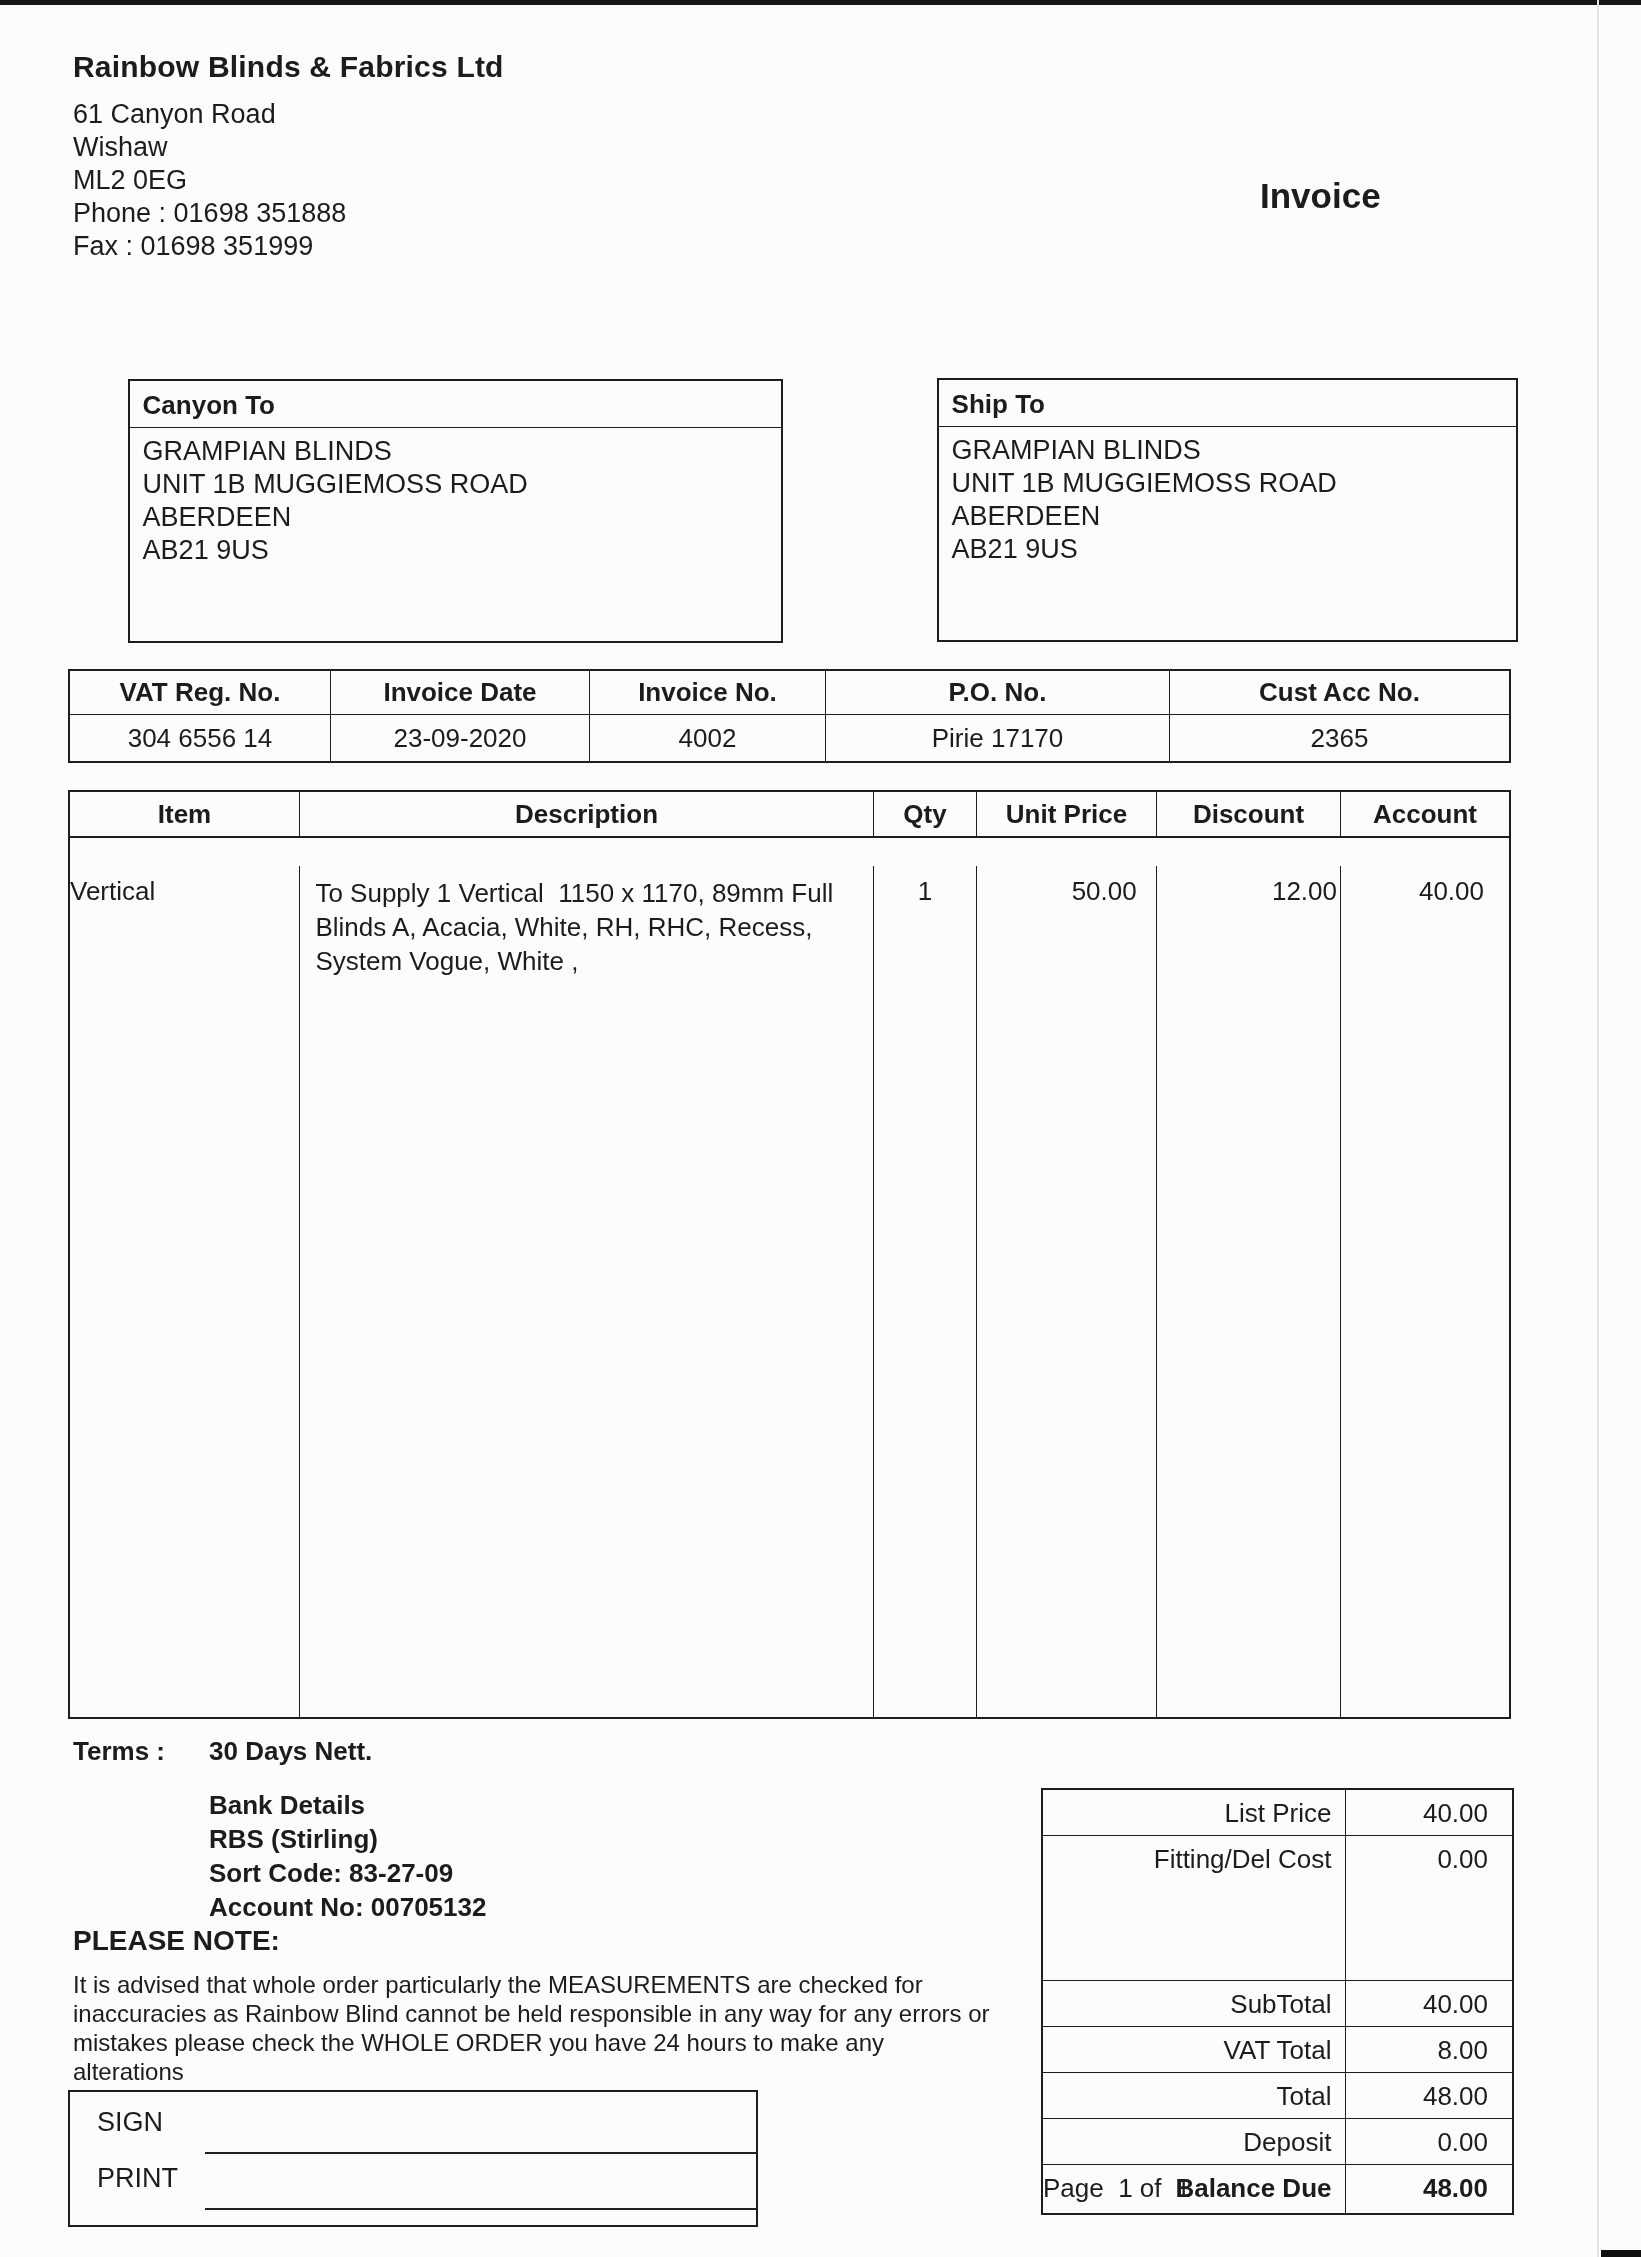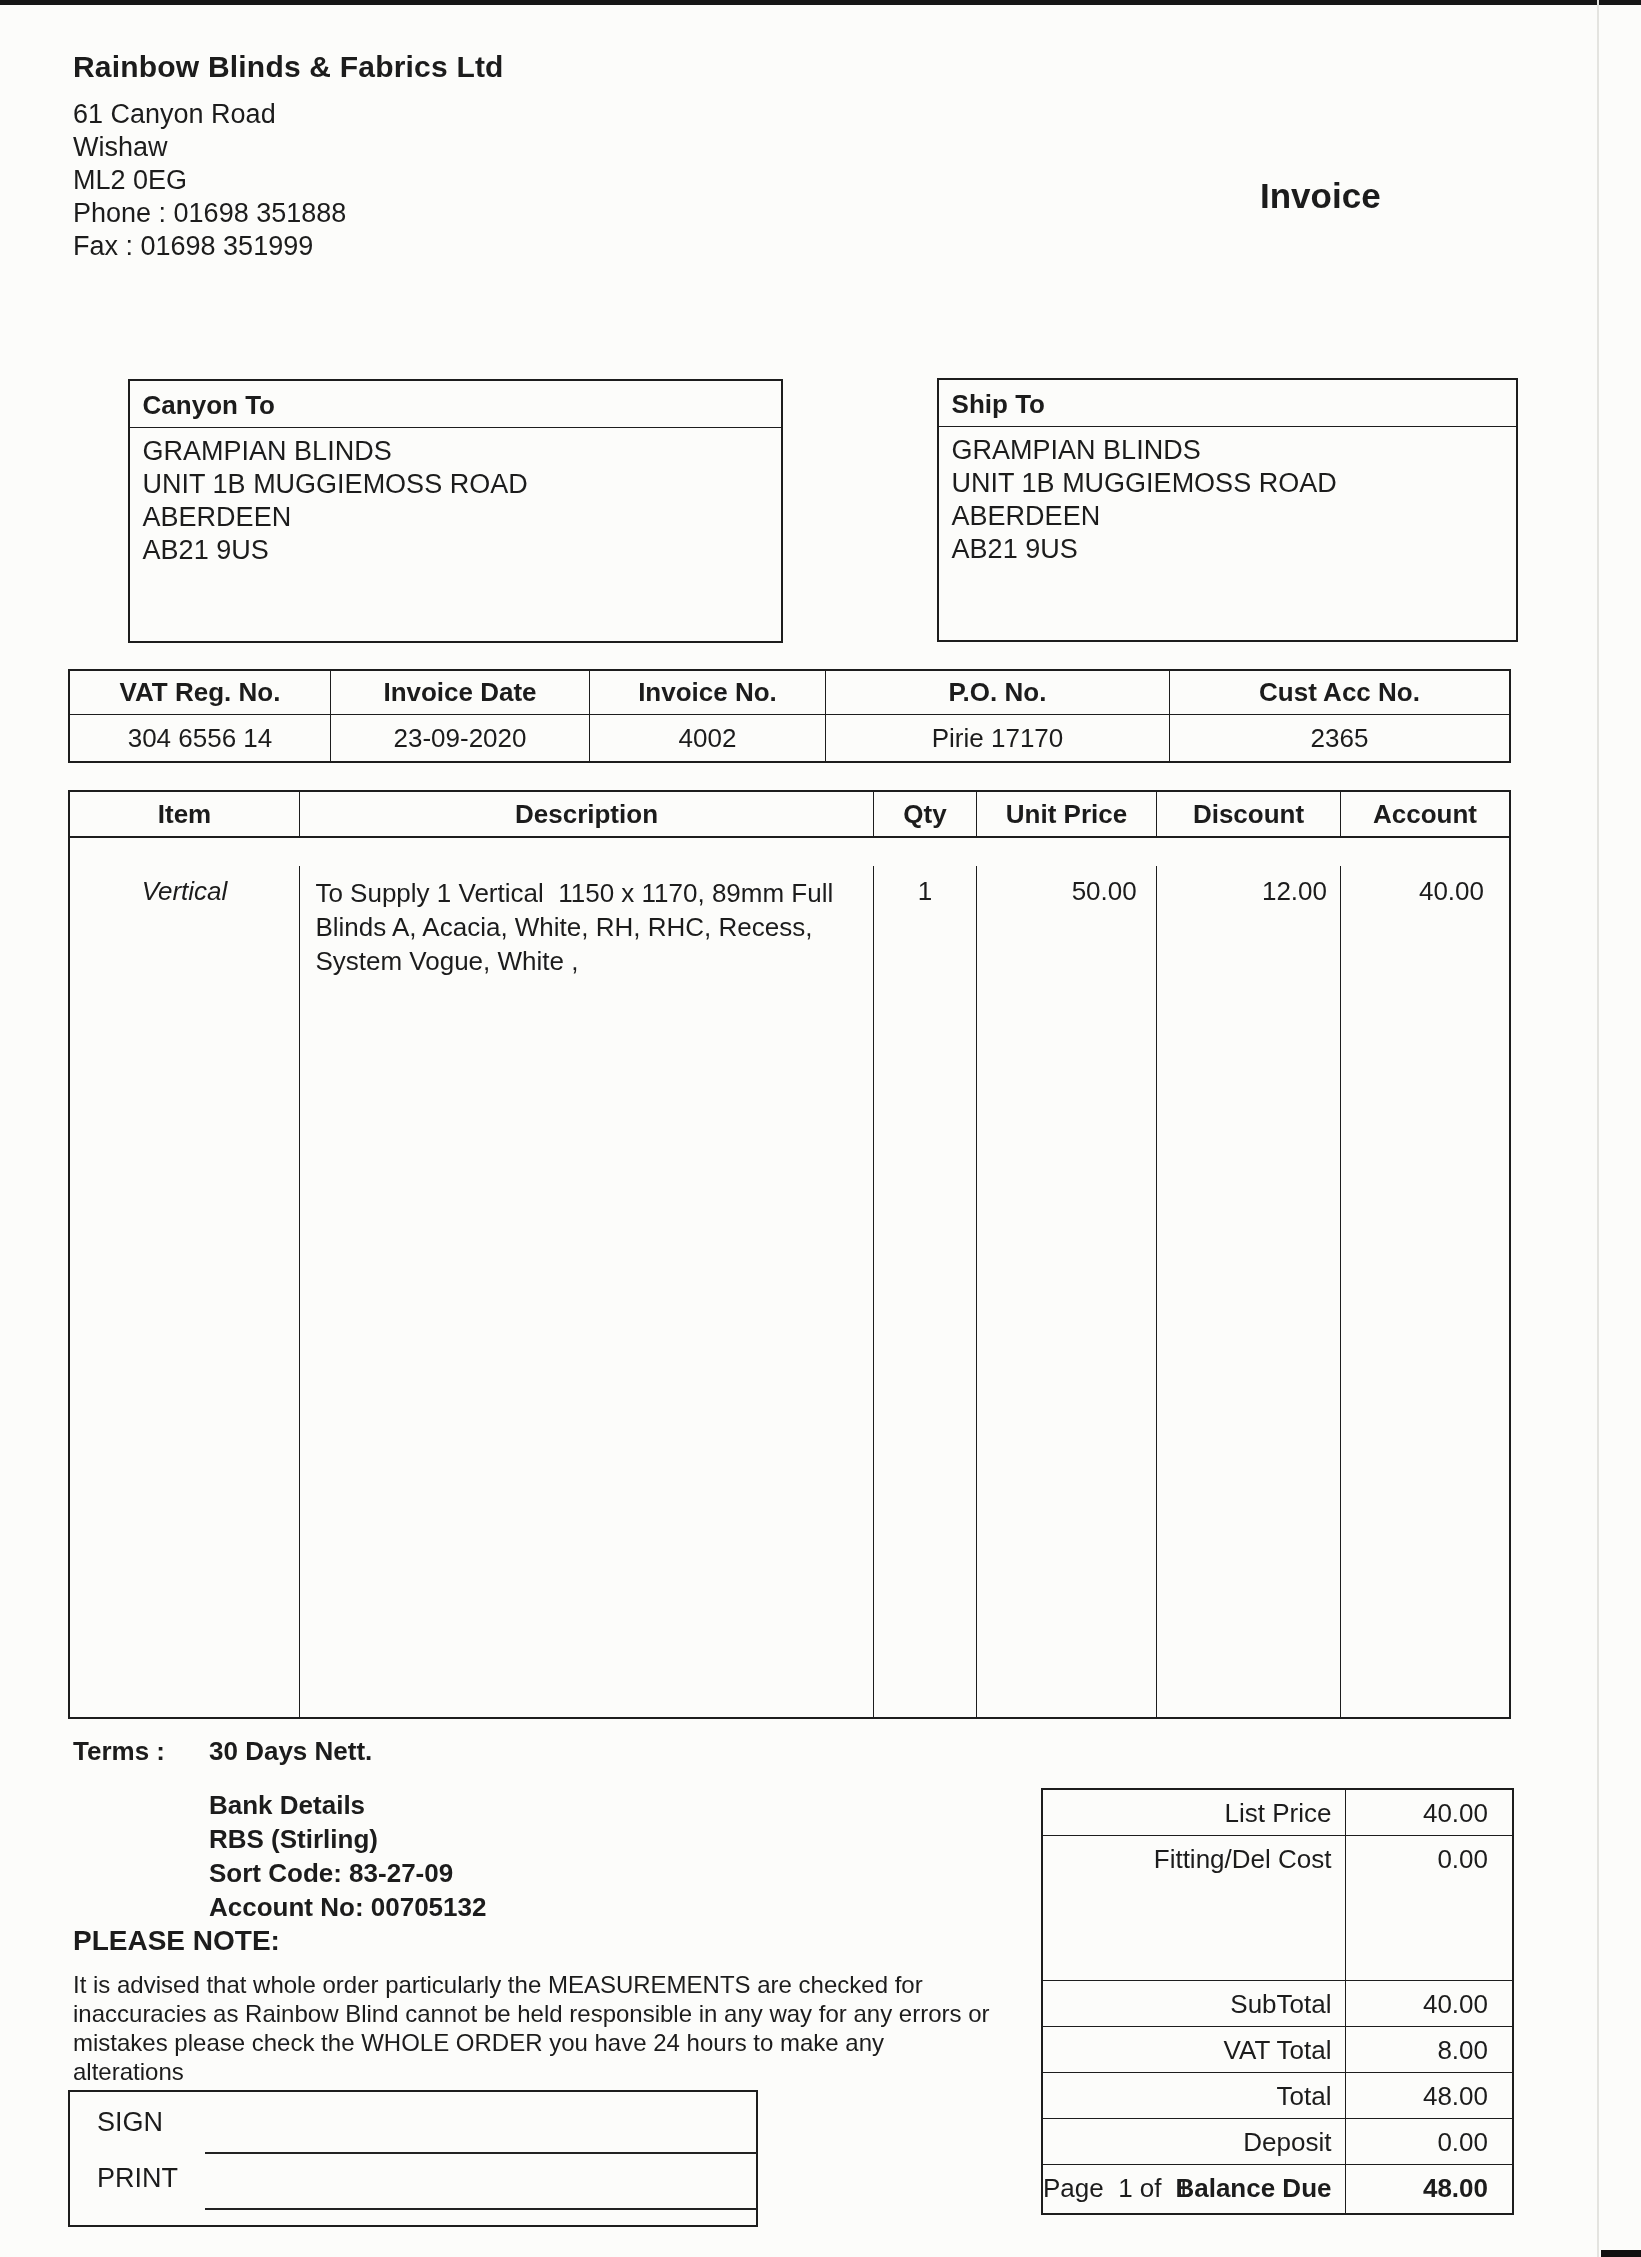--- a/index.html
+++ b/index.html
@@ -40,25 +40,25 @@
   .info-v { flex: 1; display: flex; align-items: center; justify-content: center; font-size: 26px; }
 
   
   .items-table { position: absolute; left: 68px; top: 790px; width: 1443px; height: 929px; border: 2.9px solid #1d1d1d; display: flex; flex-direction: column; gap: 28px; }
   .items-header { display: flex; border-bottom: 2.9px solid #1d1d1d; height: 46px; }
   .ih { display: flex; align-items: center; justify-content: center; font-size: 26px; font-weight: bold; border-right: 1.9px solid #1d1d1d; }
   .ih:last-child { border-right: none; flex: 1; }
   .items-body { flex: 1; display: flex; }
   .ib { border-right: 1.9px solid #1d1d1d; font-size: 26px; padding-top: 9.7px; }
   .ib:last-child { border-right: none; flex: 1; }
-  .col-item { width: 230px; }  .ib.col-item { text-align: center; font-style: italic; }
+  .col-item { width: 230px; }  .ib.col-item { text-align: left; }
   .col-desc { width: 574px; }  .ib.col-desc { padding: 9.7px 13.5px 0 15.4px; line-height: 34px; white-space: pre-wrap; }
   .col-qty  { width: 103px; }  .ib.col-qty  { text-align: center; }
   .col-unit { width: 180px; }  .ib.col-unit { text-align: right; padding-right: 19.3px; }
-  .col-disc { width: 184px; }  .ib.col-disc { text-align: right; padding-right: 13px; }
+  .col-disc { width: 184px; }  .ib.col-disc { text-align: right; padding-right: 3px; }
   .col-amt  { width: 172px; }  .ib.col-amt  { text-align: right; padding-right: 25px; }
 
   
   .terms-label { position: absolute; left: 73px; top: 1736px; font-size: 26px; font-weight: bold; }
   .terms-value { position: absolute; left: 209px; top: 1736px; font-size: 26px; font-weight: bold; }
   .bank-block { position: absolute; left: 209px; top: 1788px; font-size: 26px; font-weight: bold; line-height: 34px; }
 
   
   .note-heading { position: absolute; left: 73px; top: 1925px; font-size: 28px; font-weight: bold; }
   .note-body { position: absolute; left: 73px; top: 1970px; width: 919px; font-size: 24px; line-height: 29px; }

